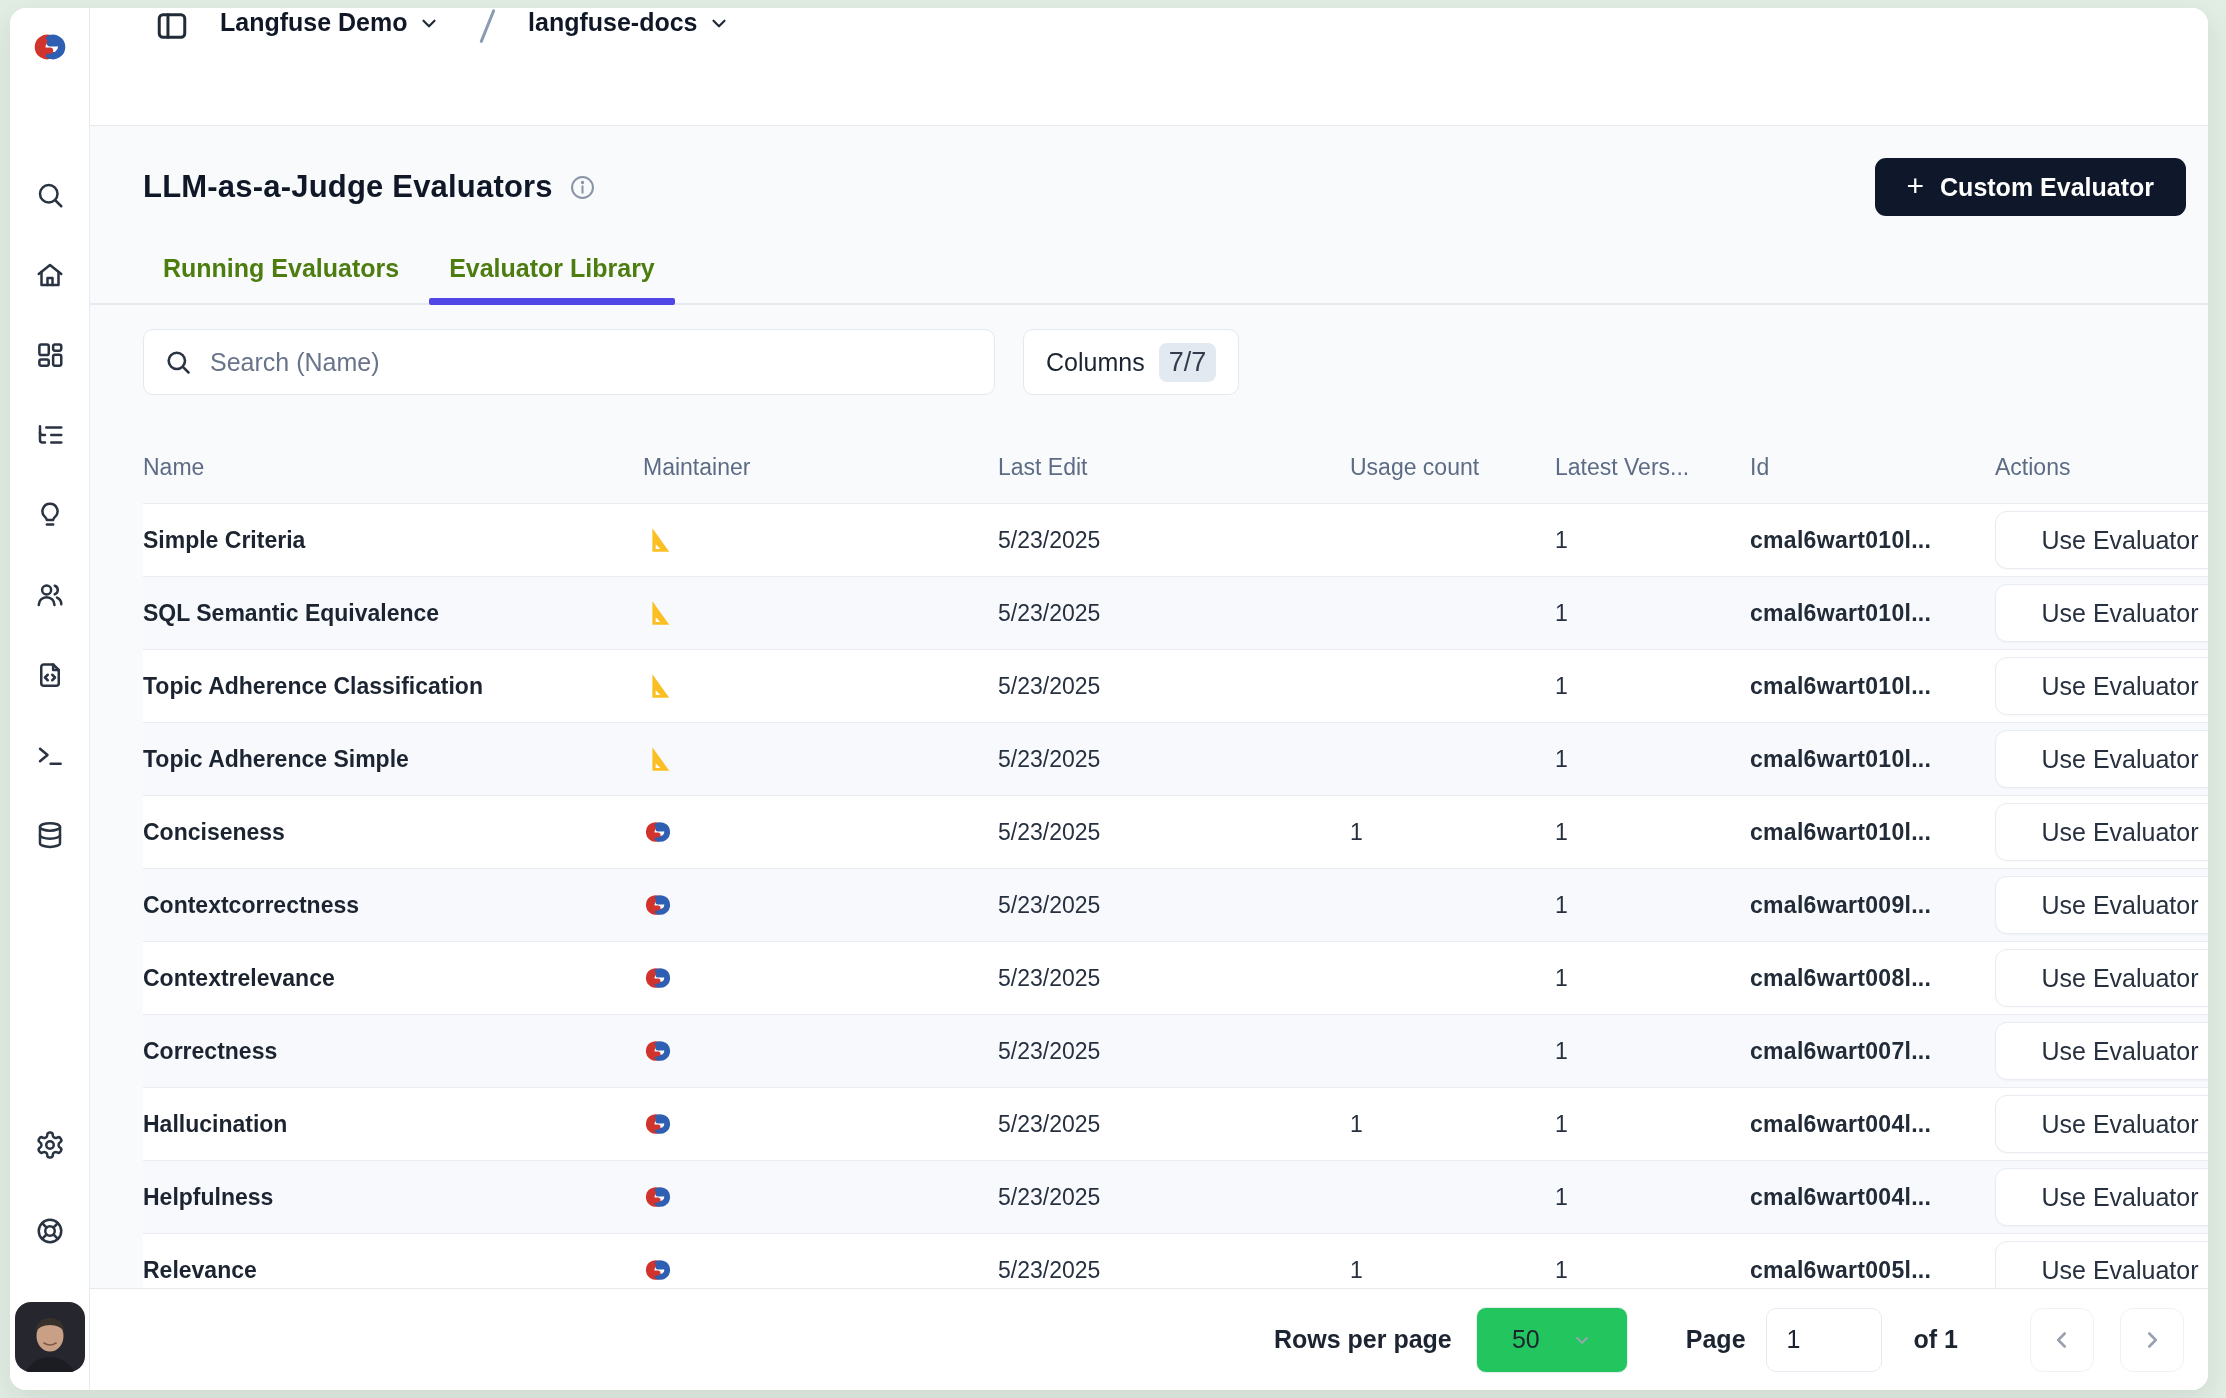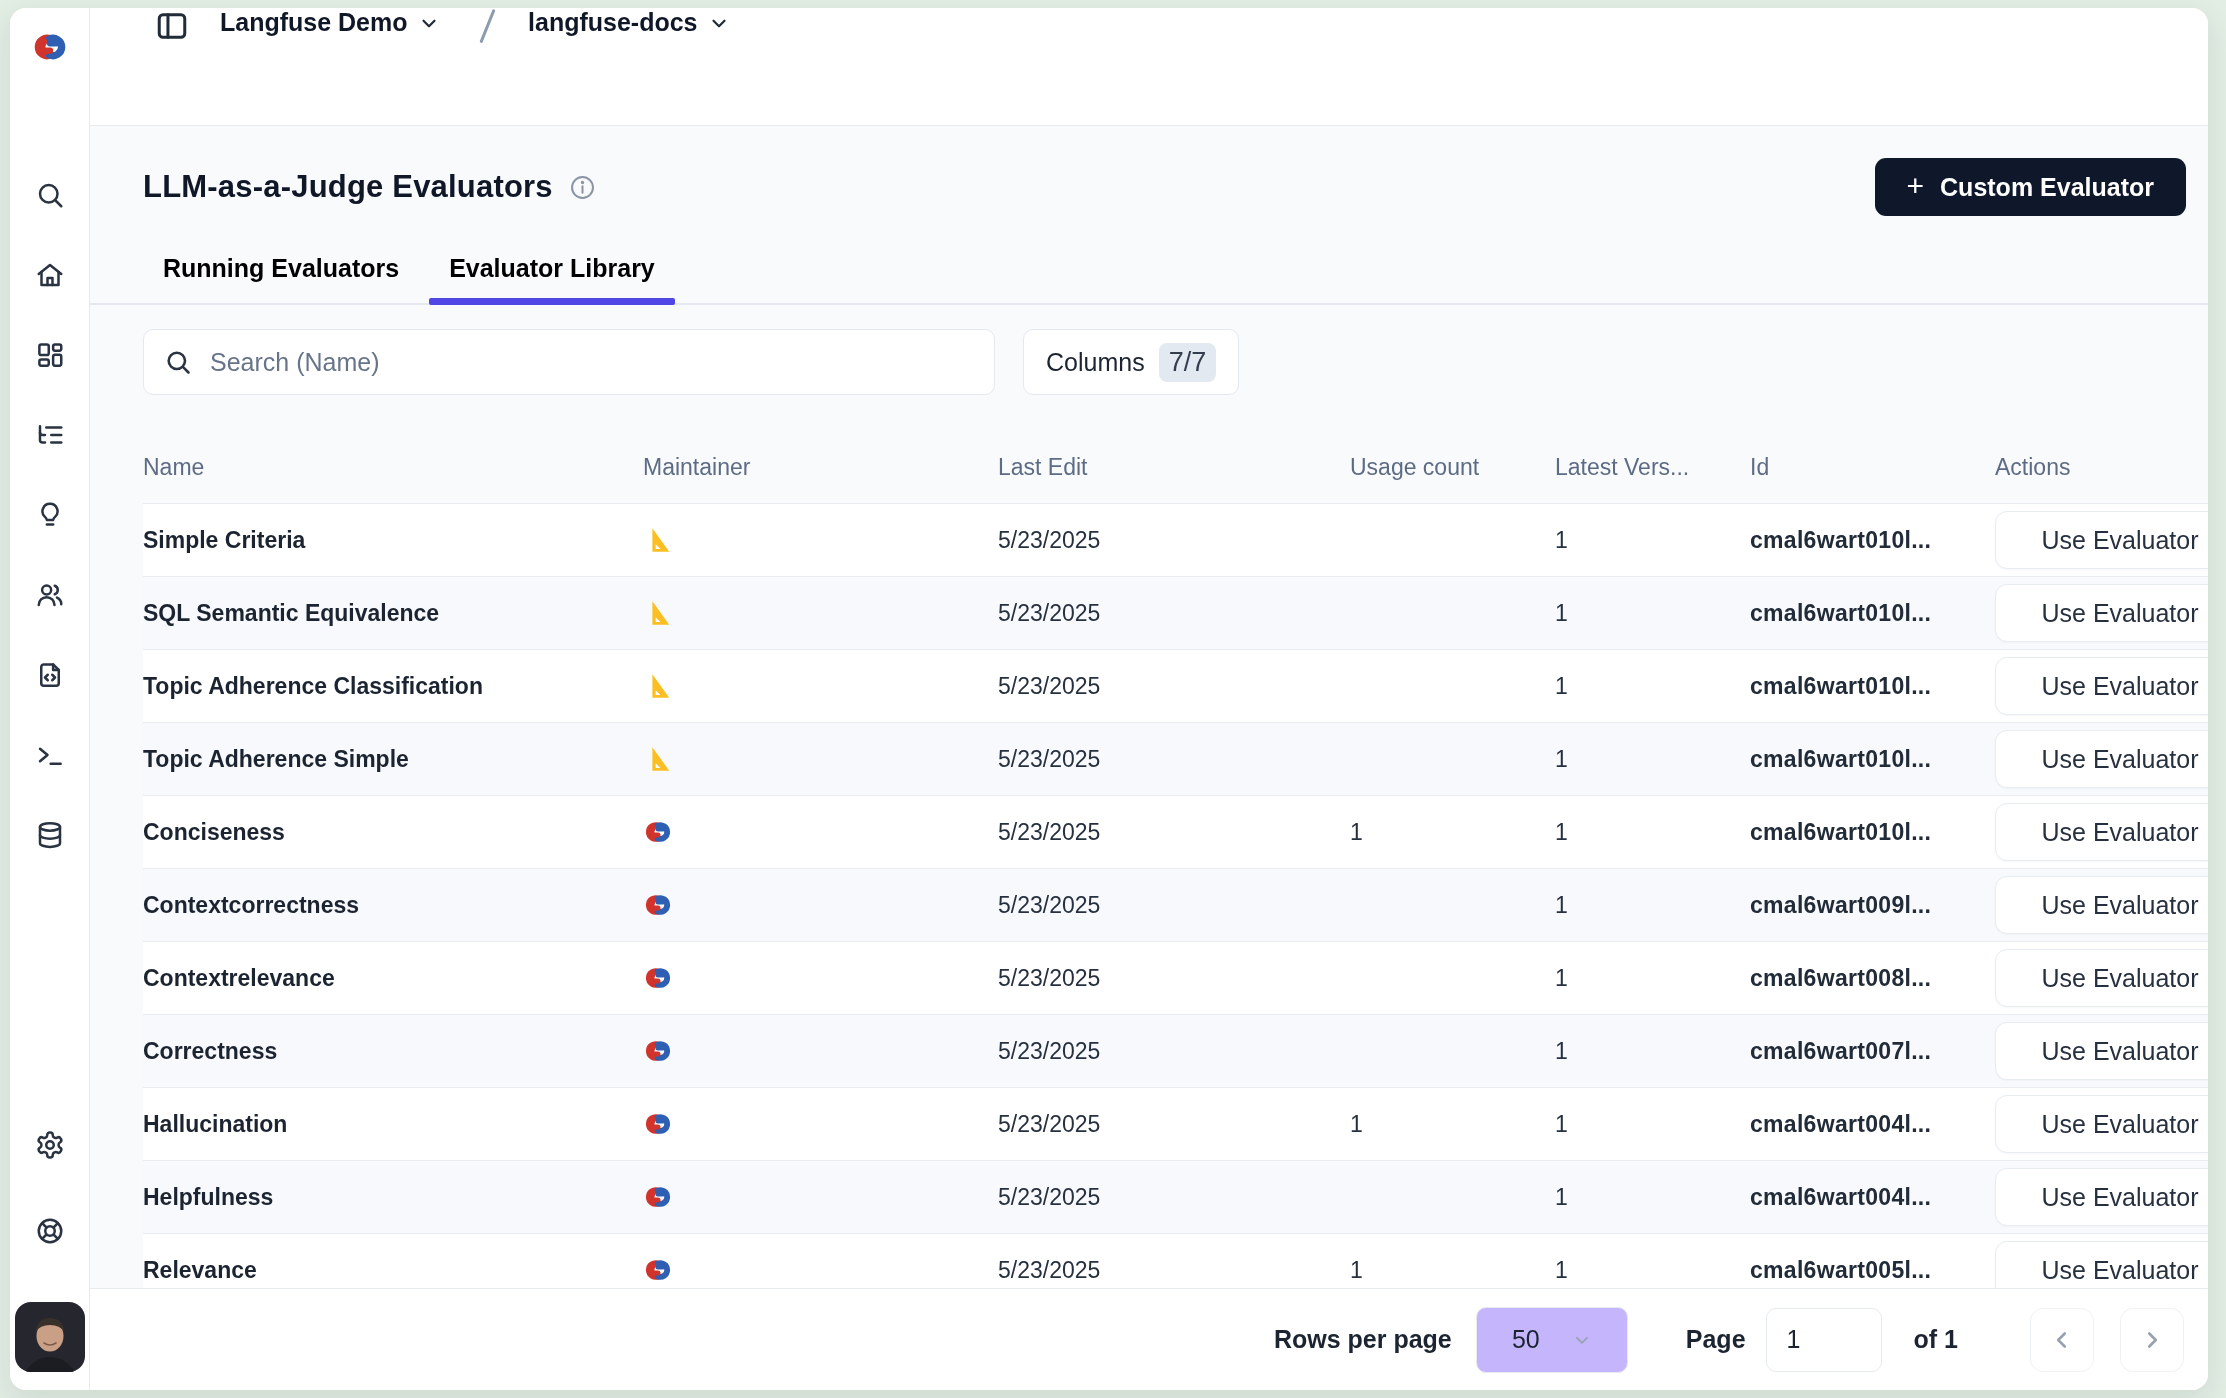--- a/index.html
+++ b/index.html
@@ -54,21 +54,21 @@
     font-size:25px;font-weight:500;color:#1b2430;cursor:pointer;box-shadow:0 1px 2px rgba(16,24,40,.04);
     font-family:inherit;
   }
   .btn-dark{
     height:58px;padding:0 32px;border-radius:11px;border:none;background:#0f172a;color:#fff;
     font-size:25px;font-weight:600;cursor:pointer;display:flex;align-items:center;gap:16px;font-family:inherit;
   }
   .plus{font-size:30px;font-weight:300;line-height:1;margin-top:-2px;}
   
   .tabs{margin-top:30px;padding:0 0 0 53px;border-bottom:2px solid #e6eaf0;display:flex;gap:10px;}
-  .tab{position:relative;padding:8px 20px 20px 20px;font-size:25px;font-weight:600;color:#000000;cursor:pointer;white-space:nowrap;}
+  .tab{position:relative;padding:8px 20px 20px 20px;font-size:25px;font-weight:600;color:#4d7c0f;cursor:pointer;white-space:nowrap;}
   .tab.active::after{content:"";position:absolute;left:0;right:0;bottom:-2px;height:7px;background:#4f46e5;border-radius:2px;}
   
   .toolbar{margin-top:24px;padding:0 53px;display:flex;align-items:center;gap:28px;}
   .search-box{
     width:852px;height:66px;background:#fff;border:1px solid #e4e9f0;border-radius:10px;
     display:flex;align-items:center;padding:0 20px;box-sizing:border-box;gap:16px;
   }
   .search-ic{width:28px;height:28px;color:#2a3342;flex:0 0 28px;}
   .search-ic svg{width:28px;height:28px;display:block;}
   .search-box input{
@@ -103,21 +103,21 @@
     font-size:25px;font-weight:500;color:#27303f;cursor:pointer;text-align:center;font-family:inherit;
     box-shadow:0 1px 2px rgba(16,24,40,.03);
   }
   
   .footer{
     flex:0 0 102px;height:102px;background:#fff;border-top:1px solid #e7ebf0;
     display:flex;align-items:center;justify-content:flex-end;padding-right:24px;box-sizing:border-box;
   }
   .f-label{font-size:25px;font-weight:600;color:#1b2430;}
   .rpp-select{
-    width:150px;height:64px;margin-left:24px;border:1px solid #e6ebf2;border-radius:10px;background:#c4b5fd;
+    width:150px;height:64px;margin-left:24px;border:1px solid #e6ebf2;border-radius:10px;background:#22c55e;
     display:flex;align-items:center;justify-content:center;gap:32px;cursor:pointer;
   }
   .rpp-value{font-size:25px;font-weight:500;color:#1b2430;}
   .sm-chev{width:20px;height:20px;color:#9aa4b4;}
   .sm-chev svg{width:20px;height:20px;display:block;}
   .page-label{margin-left:58px;}
   .page-input{
     width:116px;height:64px;margin-left:20px;border:1px solid #e6ebf2;border-radius:10px;background:#fff;
     font-size:25px;color:#1b2430;padding:0 0 0 20px;box-sizing:border-box;outline:none;font-family:inherit;
   }

